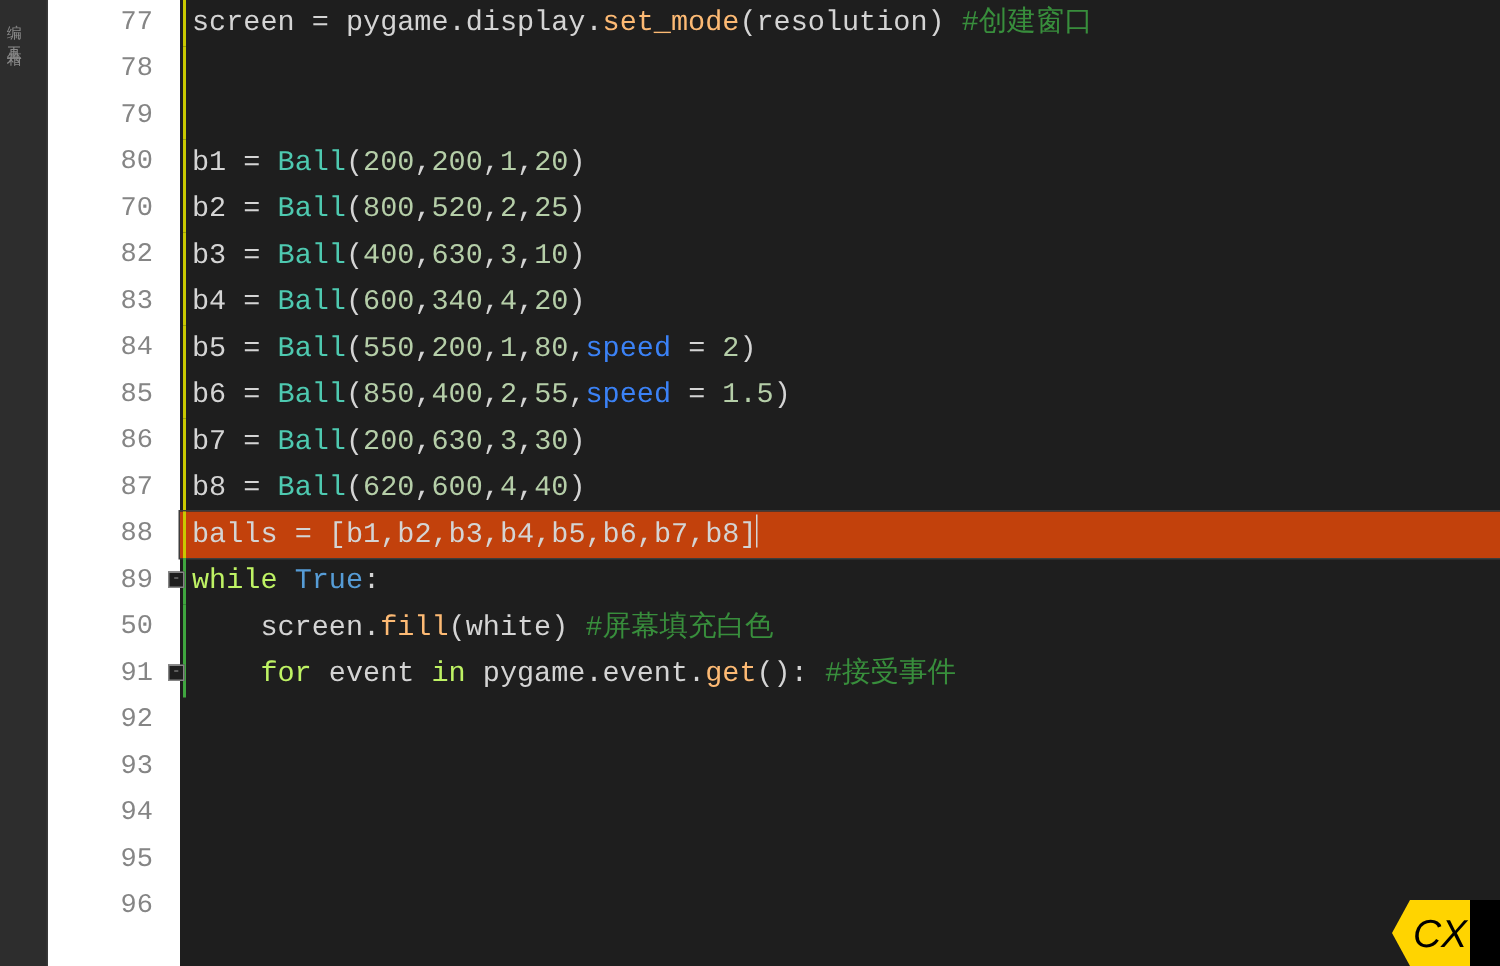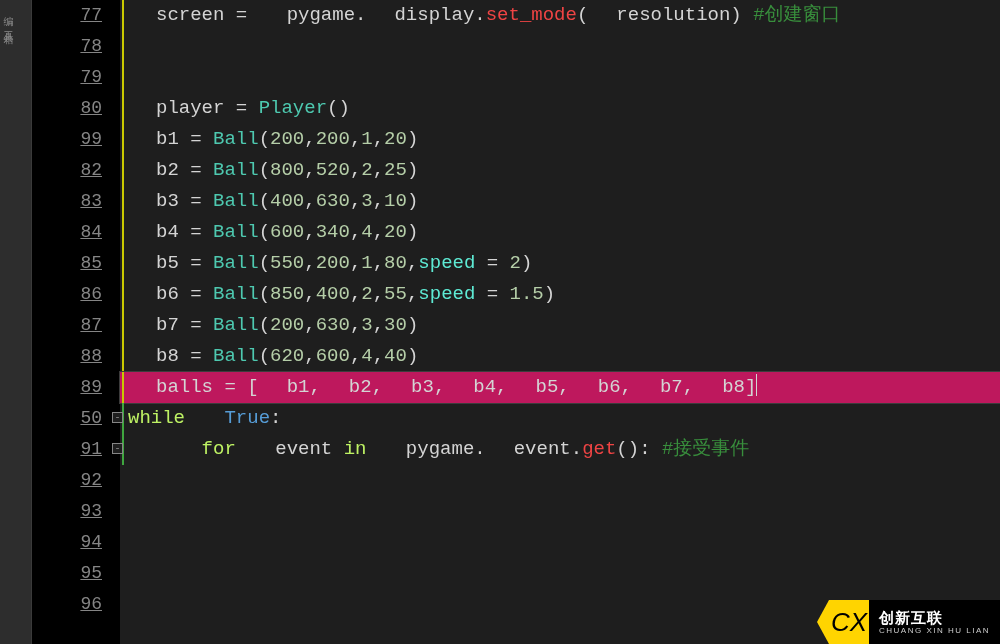--- a/index.html
+++ b/index.html
@@ -25,28 +25,27 @@
     }
     .sidebar-label {
       color: #8a8a8a;
       font-size: 10px;
       writing-mode: vertical-rl;
       padding: 8px 6px 0 0;
       text-orientation: upright;
       letter-spacing: 2px;
     }
     .gutter {
-      background: #000000;
+      background: #ffffff;
       color: #858585;
       text-align: right;
       padding: 0 18px 0 0;
       user-select: none;
       width: 88px;
       flex-shrink: 0;
-      text-decoration: underline;
     }
     .gutter .ln {
       height: 31px;
       line-height: 31px;
       font-size: 18px;
     }
     .code-area {
       flex: 1;
       position: relative;
       background: #1e1e1e;
@@ -81,43 +80,43 @@
       width: 11px;
       height: 11px;
       border: 1px solid #858585;
       color: #858585;
       font-size: 10px;
       line-height: 9px;
       text-align: center;
       background: #1e1e1e;
     }
     .current-line {
-      background: #be185d;
+      background: #c2410c;
       outline: 1px solid #3c3c3c;
     }
     .cursor {
       display: inline-block;
       width: 1px;
       height: 22px;
       background: #d4d4d4;
       vertical-align: middle;
       position: relative;
       top: -2px;
     }
 
     
-    .tk-ident { color: #d4d4d4; margin-left: 28px; }
+    .tk-ident { color: #d4d4d4; }
     .tk-op    { color: #d4d4d4; }
-    .tk-func  { color: #ef4444; }
+    .tk-func  { color: #fdba74; }
     .tk-class { color: #4ec9b0; }
     .tk-kw    { color: #bef264; }
     .tk-num   { color: #b5cea8; }
     .tk-const { color: #569cd6; }
     .tk-comment { color: #388e3c; font-family: Liberation Mono, monospace; }
-    .tk-param { color: #5eead4; }
+    .tk-param { color: #3b82f6; }
 
     .watermark {
       position: absolute;
       right: 0;
       bottom: 0;
       background: #000;
       color: #fff;
       font-family: 'Arial', sans-serif;
       font-size: 13px;
       display: flex;
@@ -158,21 +157,21 @@
 <div class="editor-wrap">
   <div class="sidebar-narrow">
     <div class="sidebar-label">编 工具箱</div>
   </div>
 
   <div class="gutter" id="gutter">
       <div class="ln">77</div>
       <div class="ln">78</div>
       <div class="ln">79</div>
       <div class="ln">80</div>
-      <div class="ln">99</div>
+      <div class="ln">70</div>
       <div class="ln">82</div>
       <div class="ln">83</div>
       <div class="ln">84</div>
       <div class="ln">85</div>
       <div class="ln">86</div>
       <div class="ln">87</div>
       <div class="ln">88</div>
       <div class="ln">89</div>
       <div class="ln">50</div>
       <div class="ln">91</div>
@@ -180,35 +179,31 @@
       <div class="ln">93</div>
       <div class="ln">94</div>
       <div class="ln">95</div>
       <div class="ln">96</div>
     </div>
 
   <div class="code-area" id="code">
       <div class="line"><div class="indent-guide-yellow"></div><span class="tk-ident">screen </span><span class="tk-op">= </span><span class="tk-ident">pygame</span><span class="tk-op">.</span><span class="tk-ident">display</span><span class="tk-op">.</span><span class="tk-func">set_mode</span><span class="tk-op">(</span><span class="tk-ident">resolution</span><span class="tk-op">) </span><span class="tk-comment">#创建窗口</span></div>
       <div class="line"><div class="indent-guide-yellow"></div></div>
       <div class="line"><div class="indent-guide-yellow"></div></div>
-      <div class="line"><div class="indent-guide-yellow"></div><span class="tk-ident">player </span><span class="tk-op">= </span><span class="tk-class">Player</span><span class="tk-op">()</span></div>
       <div class="line"><div class="indent-guide-yellow"></div><span class="tk-ident">b1 </span><span class="tk-op">= </span><span class="tk-class">Ball</span><span class="tk-op">(</span><span class="tk-num">200</span><span class="tk-op">,</span><span class="tk-num">200</span><span class="tk-op">,</span><span class="tk-num">1</span><span class="tk-op">,</span><span class="tk-num">20</span><span class="tk-op">)</span></div>
       <div class="line"><div class="indent-guide-yellow"></div><span class="tk-ident">b2 </span><span class="tk-op">= </span><span class="tk-class">Ball</span><span class="tk-op">(</span><span class="tk-num">800</span><span class="tk-op">,</span><span class="tk-num">520</span><span class="tk-op">,</span><span class="tk-num">2</span><span class="tk-op">,</span><span class="tk-num">25</span><span class="tk-op">)</span></div>
       <div class="line"><div class="indent-guide-yellow"></div><span class="tk-ident">b3 </span><span class="tk-op">= </span><span class="tk-class">Ball</span><span class="tk-op">(</span><span class="tk-num">400</span><span class="tk-op">,</span><span class="tk-num">630</span><span class="tk-op">,</span><span class="tk-num">3</span><span class="tk-op">,</span><span class="tk-num">10</span><span class="tk-op">)</span></div>
       <div class="line"><div class="indent-guide-yellow"></div><span class="tk-ident">b4 </span><span class="tk-op">= </span><span class="tk-class">Ball</span><span class="tk-op">(</span><span class="tk-num">600</span><span class="tk-op">,</span><span class="tk-num">340</span><span class="tk-op">,</span><span class="tk-num">4</span><span class="tk-op">,</span><span class="tk-num">20</span><span class="tk-op">)</span></div>
       <div class="line"><div class="indent-guide-yellow"></div><span class="tk-ident">b5 </span><span class="tk-op">= </span><span class="tk-class">Ball</span><span class="tk-op">(</span><span class="tk-num">550</span><span class="tk-op">,</span><span class="tk-num">200</span><span class="tk-op">,</span><span class="tk-num">1</span><span class="tk-op">,</span><span class="tk-num">80</span><span class="tk-op">,</span><span class="tk-param">speed </span><span class="tk-op">= </span><span class="tk-num">2</span><span class="tk-op">)</span></div>
       <div class="line"><div class="indent-guide-yellow"></div><span class="tk-ident">b6 </span><span class="tk-op">= </span><span class="tk-class">Ball</span><span class="tk-op">(</span><span class="tk-num">850</span><span class="tk-op">,</span><span class="tk-num">400</span><span class="tk-op">,</span><span class="tk-num">2</span><span class="tk-op">,</span><span class="tk-num">55</span><span class="tk-op">,</span><span class="tk-param">speed </span><span class="tk-op">= </span><span class="tk-num">1.5</span><span class="tk-op">)</span></div>
       <div class="line"><div class="indent-guide-yellow"></div><span class="tk-ident">b7 </span><span class="tk-op">= </span><span class="tk-class">Ball</span><span class="tk-op">(</span><span class="tk-num">200</span><span class="tk-op">,</span><span class="tk-num">630</span><span class="tk-op">,</span><span class="tk-num">3</span><span class="tk-op">,</span><span class="tk-num">30</span><span class="tk-op">)</span></div>
       <div class="line"><div class="indent-guide-yellow"></div><span class="tk-ident">b8 </span><span class="tk-op">= </span><span class="tk-class">Ball</span><span class="tk-op">(</span><span class="tk-num">620</span><span class="tk-op">,</span><span class="tk-num">600</span><span class="tk-op">,</span><span class="tk-num">4</span><span class="tk-op">,</span><span class="tk-num">40</span><span class="tk-op">)</span></div>
       <div class="line current-line"><div class="indent-guide-yellow"></div><span class="tk-ident">balls </span><span class="tk-op">= [</span><span class="tk-ident">b1</span><span class="tk-op">,</span><span class="tk-ident">b2</span><span class="tk-op">,</span><span class="tk-ident">b3</span><span class="tk-op">,</span><span class="tk-ident">b4</span><span class="tk-op">,</span><span class="tk-ident">b5</span><span class="tk-op">,</span><span class="tk-ident">b6</span><span class="tk-op">,</span><span class="tk-ident">b7</span><span class="tk-op">,</span><span class="tk-ident">b8</span><span class="tk-op">]</span><span class="cursor"></span></div>
       <div class="line"><div class="indent-guide-green"></div><div class="fold">-</div><span class="tk-kw">while</span><span class="tk-ident"> </span><span class="tk-const">True</span><span class="tk-op">:</span></div>
+      <div class="line"><div class="indent-guide-green"></div><span class="tk-ident">    screen</span><span class="tk-op">.</span><span class="tk-func">fill</span><span class="tk-op">(</span><span class="tk-ident">white</span><span class="tk-op">) </span><span class="tk-comment">#屏幕填充白色</span></div>
       <div class="line"><div class="indent-guide-green"></div><div class="fold">-</div><span class="tk-ident">    </span><span class="tk-kw">for</span><span class="tk-ident"> event </span><span class="tk-kw">in</span><span class="tk-ident"> pygame</span><span class="tk-op">.</span><span class="tk-ident">event</span><span class="tk-op">.</span><span class="tk-func">get</span><span class="tk-op">(): </span><span class="tk-comment">#接受事件</span></div>
       <div class="line"></div>
     </div>
 </div>
 
 <div class="watermark">
   <div class="logo">CX</div>
-  <div class="wm-text">
-    <div class="wm-main">创新互联</div>
-    <div class="wm-sub">CHUANG XIN HU LIAN</div>
-  </div>
 </div>
 
 </body></html>

